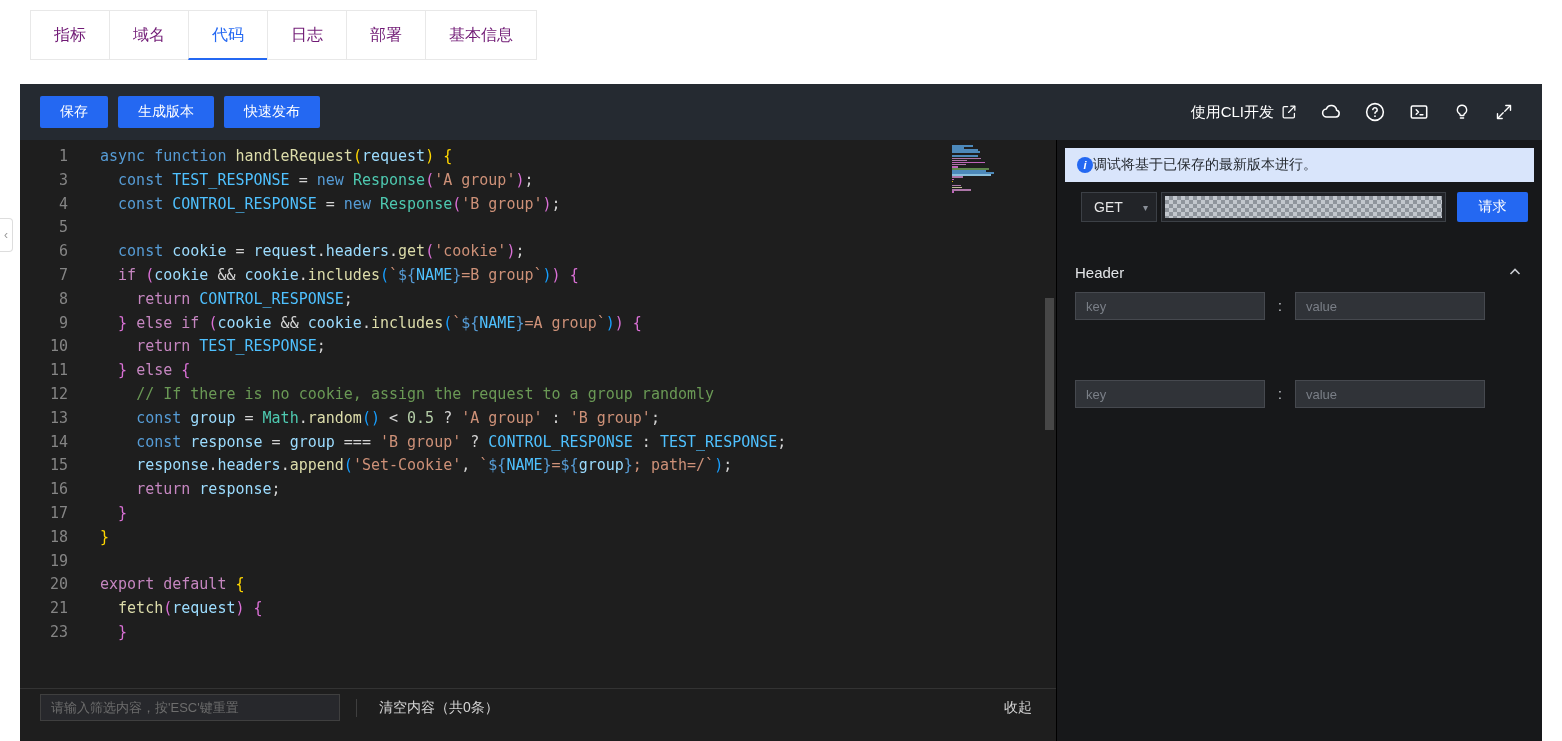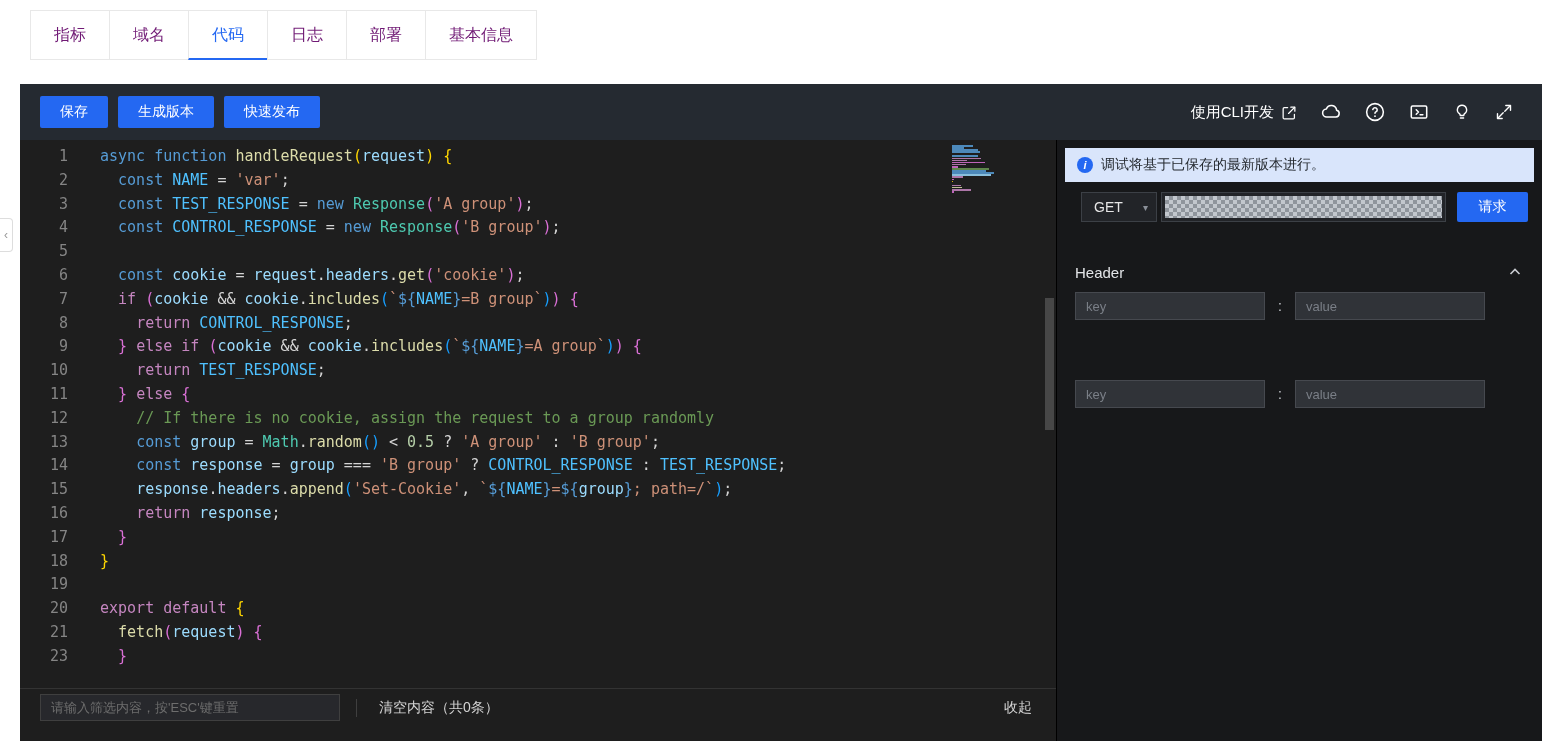--- a/index.html
+++ b/index.html
@@ -16,21 +16,21 @@
 .left-toggle{position:absolute;left:0;top:218px;width:13px;height:34px;background:#fff;border:1px solid #ddd;border-left:none;border-radius:0 4px 4px 0;display:flex;align-items:center;justify-content:center;color:#999;font-size:12px;cursor:pointer;z-index:5}
 .left-toggle::after{content:"‹"}
 
 
 .workspace{position:absolute;left:20px;top:84px;width:1522px;height:657px;background:#1e1e1e}
 
 
 .toolbar{position:absolute;left:0;top:0;width:1522px;height:56px;background:#252a31;display:flex;align-items:center;padding:0 28px 0 20px}
 .btn{background:#2468f2;color:#fff;border:none;font-size:14px;height:32px;padding:7px 20px;margin-right:10px;border-radius:2px;cursor:pointer;font-family:inherit}
 .toolbar-right{margin-left:auto;display:flex;align-items:center;gap:22px}
-.cli{color:#fff;font-size:15px;display:flex;align-items:flex-end;gap:6px;cursor:pointer;white-space:nowrap}
+.cli{color:#fff;font-size:15px;display:flex;align-items:flex-start;gap:6px;cursor:pointer;white-space:nowrap}
 .ticon{display:flex;cursor:pointer}
 
 
 .editor{position:absolute;left:0;top:56px;width:1036px;height:548px;background:#1e1e1e;overflow:hidden;font-family:"DejaVu Sans Mono","Liberation Mono",monospace;font-size:15px;cursor:text}
 .code-lines{padding-top:5px}
 .code-line{height:23.8px;line-height:23.8px;white-space:pre}
 .ln{display:inline-block;width:48px;text-align:right;color:#858585;user-select:none}
 .code-text{margin-left:32px}
 .tk-k{color:#569cd6}.tk-c{color:#c586c0}.tk-f{color:#dcdcaa}.tk-v{color:#9cdcfe}
 .tk-C{color:#4fc1ff}.tk-t{color:#4ec9b0}.tk-s{color:#ce9178}.tk-n{color:#b5cea8}
@@ -43,21 +43,21 @@
 
 .filter-bar{position:absolute;left:0;top:604px;width:1036px;height:38px;background:#1e1e1e;border-top:1px solid #333;display:flex;align-items:center;padding:0 24px 0 20px}
 .filter-input{width:300px;height:27px;background:#27282c;border:1px solid #3f3f3f;color:#ddd;font-size:13px;padding:0 10px;outline:none;font-family:inherit}
 .filter-input::placeholder{color:#6d6d6d}
 .vdiv{width:1px;height:18px;background:#3f3f3f;margin:0 22px 0 16px}
 .clear-label{color:#d4d4d4;font-size:14px;cursor:pointer;white-space:nowrap}
 .collapse-label{margin-left:auto;color:#d4d4d4;font-size:14px;cursor:pointer}
 
 
 .debug-panel{position:absolute;left:1036px;top:56px;width:486px;height:601px;background:#17181a;border-left:1px solid #000}
-.notice{position:absolute;left:8px;top:8px;width:469px;height:34px;background:#d9e5fb;display:flex;align-items:center;gap:8px;padding:0 12px;font-size:14px;color:#24292f}
+.notice{position:absolute;left:8px;top:8px;width:469px;height:34px;background:#d9e5fb;display:flex;align-items:center;padding:0 12px;font-size:14px;color:#24292f}
 .info-icon{flex:none;width:16px;height:16px;border-radius:50%;background:#2468f2;color:#fff;font-size:11px;font-weight:bold;font-style:italic;display:flex;align-items:center;justify-content:center}
 .info-icon::after{content:"i"}
 .req-row{position:absolute;left:24px;top:52px;width:447px;height:30px;display:flex;align-items:center}
 .method-select{flex:none;width:76px;height:30px;background:#222428;border:1px solid #3c4046;color:#e6e6e6;font-size:14px;display:flex;align-items:center;justify-content:space-between;padding:0 8px 0 12px;cursor:pointer}
 .chev-down{color:#8a8f98;font-size:10px}
 .chev-down::after{content:"▾"}
 .url-input{margin-left:4px;width:285px;height:30px;border:1px solid #3c4046;position:relative;overflow:hidden;background:#222428;cursor:text}
 .mosaic{position:absolute;inset:3px;background-image:linear-gradient(45deg,#8f959c 26%,transparent 26%,transparent 74%,#8f959c 74%),linear-gradient(45deg,#8f959c 26%,#c2c7cd 26%,#c2c7cd 74%,#8f959c 74%);background-size:8px 8px;background-position:0 0,4px 4px}
 .req-btn{margin-left:auto;width:71px;height:30px;background:#2468f2;color:#fff;border:none;font-size:14px;border-radius:2px;cursor:pointer;font-family:inherit}
 .dbg-sections{position:absolute;left:0;top:104px;width:486px}
@@ -138,21 +138,20 @@
               <path d="M16.2 3.8l-5.4 5.4"></path>
               <path d="M3.8 16.2l5.4-5.4"></path>
             </svg>
         </span>
       </div>
     </div>
 
     <div class="editor">
       <div class="code-lines">
           <div class="code-line"><span class="ln">1</span><span class="code-text"><span class="tk-k">async</span><span class="tk-w"> </span><span class="tk-k">function</span><span class="tk-w"> </span><span class="tk-f">handleRequest</span><span class="tk-b1">(</span><span class="tk-v">request</span><span class="tk-b1">)</span><span class="tk-w"> </span><span class="tk-b1">{</span></span></div>
-          <div class="code-line"><span class="ln">2</span><span class="code-text"><span class="tk-w">  </span><span class="tk-k">const</span><span class="tk-w"> </span><span class="tk-C">NAME</span><span class="tk-p"> = </span><span class="tk-s">'var'</span><span class="tk-w">;</span></span></div>
           <div class="code-line"><span class="ln">3</span><span class="code-text"><span class="tk-w">  </span><span class="tk-k">const</span><span class="tk-w"> </span><span class="tk-C">TEST_RESPONSE</span><span class="tk-p"> = </span><span class="tk-k">new</span><span class="tk-w"> </span><span class="tk-t">Response</span><span class="tk-b2">(</span><span class="tk-s">'A group'</span><span class="tk-b2">)</span><span class="tk-w">;</span></span></div>
           <div class="code-line"><span class="ln">4</span><span class="code-text"><span class="tk-w">  </span><span class="tk-k">const</span><span class="tk-w"> </span><span class="tk-C">CONTROL_RESPONSE</span><span class="tk-p"> = </span><span class="tk-k">new</span><span class="tk-w"> </span><span class="tk-t">Response</span><span class="tk-b2">(</span><span class="tk-s">'B group'</span><span class="tk-b2">)</span><span class="tk-w">;</span></span></div>
           <div class="code-line"><span class="ln">5</span><span class="code-text"></span></div>
           <div class="code-line"><span class="ln">6</span><span class="code-text"><span class="tk-w">  </span><span class="tk-k">const</span><span class="tk-w"> </span><span class="tk-v">cookie</span><span class="tk-p"> = </span><span class="tk-v">request</span><span class="tk-w">.</span><span class="tk-v">headers</span><span class="tk-w">.</span><span class="tk-f">get</span><span class="tk-b2">(</span><span class="tk-s">'cookie'</span><span class="tk-b2">)</span><span class="tk-w">;</span></span></div>
           <div class="code-line"><span class="ln">7</span><span class="code-text"><span class="tk-w">  </span><span class="tk-c">if</span><span class="tk-w"> </span><span class="tk-b2">(</span><span class="tk-v">cookie</span><span class="tk-p"> &amp;&amp; </span><span class="tk-v">cookie</span><span class="tk-w">.</span><span class="tk-f">includes</span><span class="tk-b3">(</span><span class="tk-s">`</span><span class="tk-d">${</span><span class="tk-C">NAME</span><span class="tk-d">}</span><span class="tk-s">=B group</span><span class="tk-s">`</span><span class="tk-b3">)</span><span class="tk-b2">)</span><span class="tk-w"> </span><span class="tk-b2">{</span></span></div>
           <div class="code-line"><span class="ln">8</span><span class="code-text"><span class="tk-w">    </span><span class="tk-c">return</span><span class="tk-w"> </span><span class="tk-C">CONTROL_RESPONSE</span><span class="tk-w">;</span></span></div>
           <div class="code-line"><span class="ln">9</span><span class="code-text"><span class="tk-w">  </span><span class="tk-b2">}</span><span class="tk-w"> </span><span class="tk-c">else</span><span class="tk-w"> </span><span class="tk-c">if</span><span class="tk-w"> </span><span class="tk-b2">(</span><span class="tk-v">cookie</span><span class="tk-p"> &amp;&amp; </span><span class="tk-v">cookie</span><span class="tk-w">.</span><span class="tk-f">includes</span><span class="tk-b3">(</span><span class="tk-s">`</span><span class="tk-d">${</span><span class="tk-C">NAME</span><span class="tk-d">}</span><span class="tk-s">=A group</span><span class="tk-s">`</span><span class="tk-b3">)</span><span class="tk-b2">)</span><span class="tk-w"> </span><span class="tk-b2">{</span></span></div>
           <div class="code-line"><span class="ln">10</span><span class="code-text"><span class="tk-w">    </span><span class="tk-c">return</span><span class="tk-w"> </span><span class="tk-C">TEST_RESPONSE</span><span class="tk-w">;</span></span></div>
           <div class="code-line"><span class="ln">11</span><span class="code-text"><span class="tk-w">  </span><span class="tk-b2">}</span><span class="tk-w"> </span><span class="tk-c">else</span><span class="tk-w"> </span><span class="tk-b2">{</span></span></div>
           <div class="code-line"><span class="ln">12</span><span class="code-text"><span class="tk-w">    </span><span class="tk-m">// If there is no cookie, assign the request to a group randomly</span></span></div>

